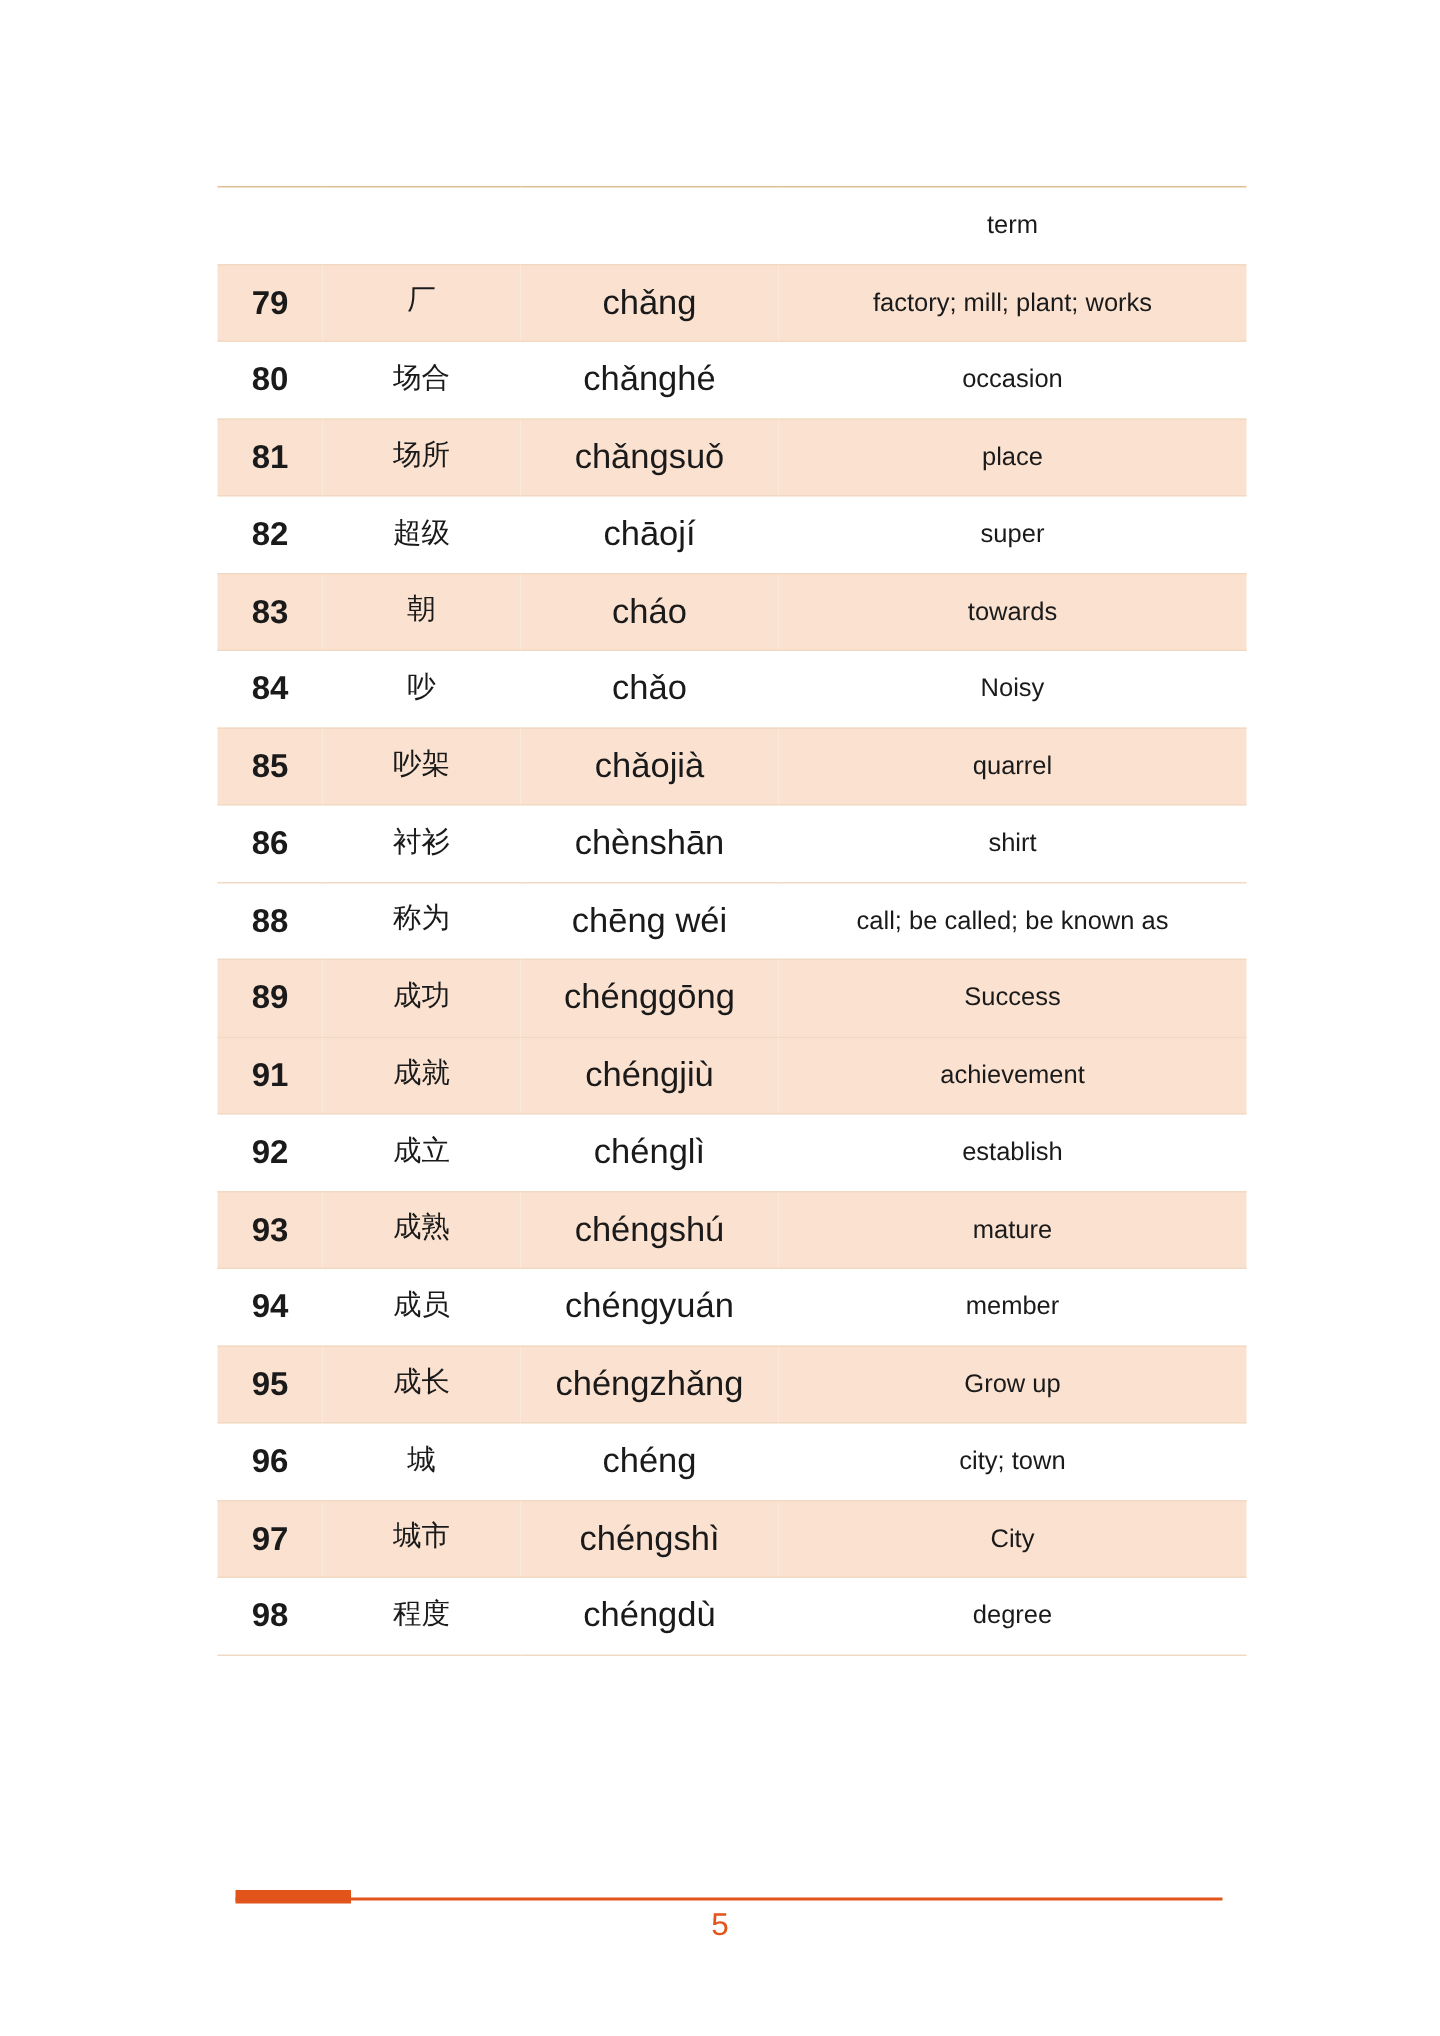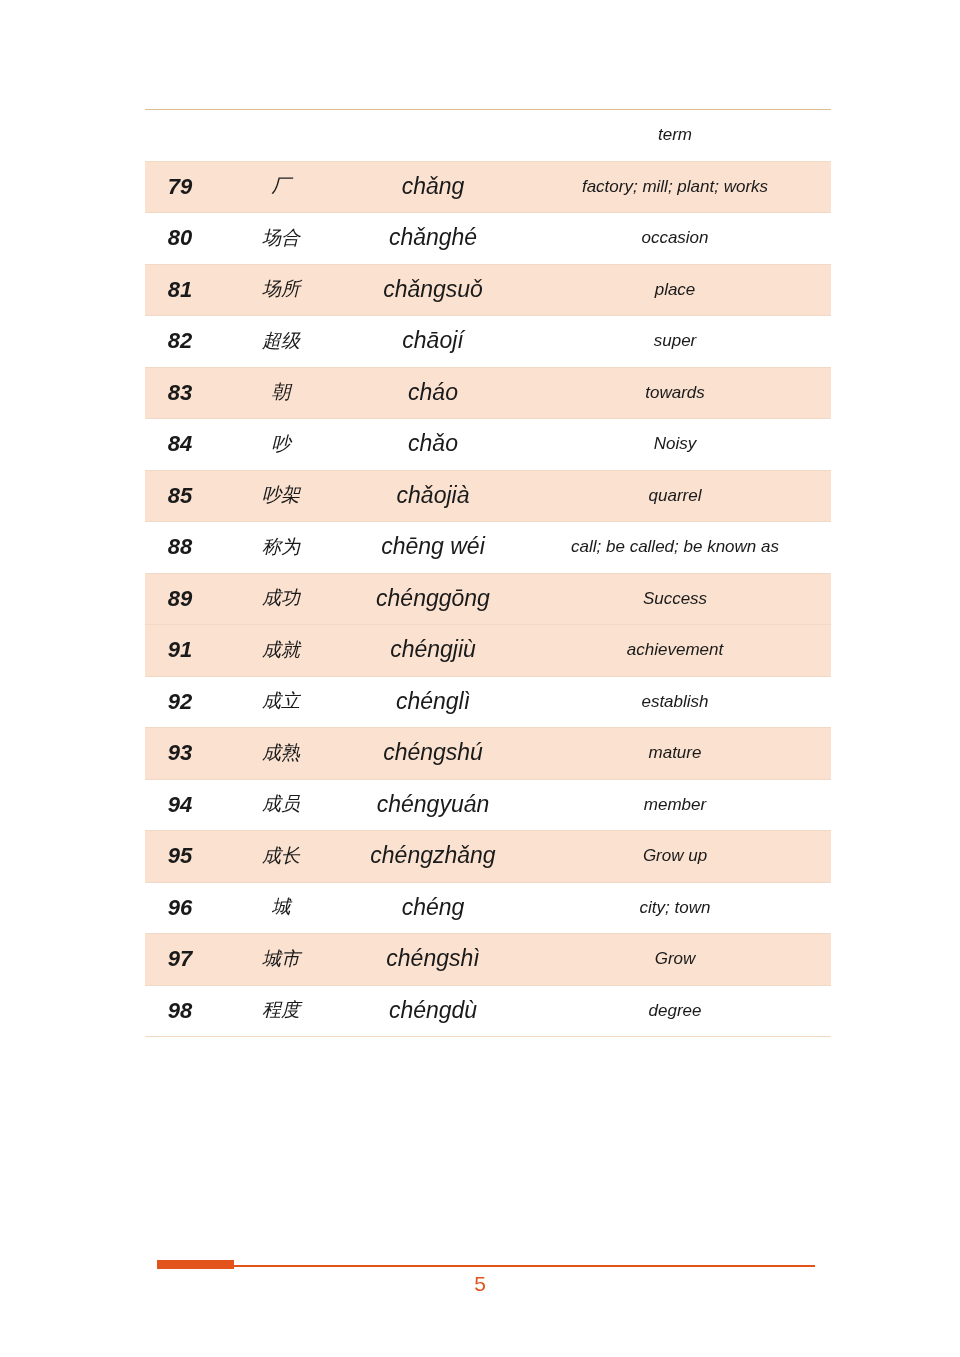--- a/index.html
+++ b/index.html
@@ -21,25 +21,24 @@
     position: absolute;
     left: 0;
     top: 0;
     width: 960px;
     height: 1357px;
   }
 
   .vocab-table {
     position: absolute;
     left: 145px;
-    top: 109px;
+    top: 124px;
     width: 670px;
     border-collapse: collapse;
     table-layout: fixed;
-    font-style: italic;
   }
 
   .vocab-table tr {
     height: 51.5px;
   }
 
   .vocab-table td {
     padding: 0 2px;
     vertical-align: middle;
     line-height: 1.2;
@@ -146,20 +145,26 @@
           <td class="col-pinyin">chǎo</td>
           <td class="col-meaning">Noisy</td>
         </tr>
         <tr class="row-shaded">
           <td class="col-num">85</td>
           <td class="col-hanzi">吵架</td>
           <td class="col-pinyin">chǎojià</td>
           <td class="col-meaning">quarrel</td>
         </tr>
         <tr class="row-plain">
+          <td class="col-num">86</td>
+          <td class="col-hanzi">衬衫</td>
+          <td class="col-pinyin">chènshān</td>
+          <td class="col-meaning">shirt</td>
+        </tr>
+        <tr class="row-plain">
           <td class="col-num">88</td>
           <td class="col-hanzi">称为</td>
           <td class="col-pinyin">chēng wéi</td>
           <td class="col-meaning">call; be called; be known as</td>
         </tr>
         <tr class="row-shaded">
           <td class="col-num">89</td>
           <td class="col-hanzi">成功</td>
           <td class="col-pinyin">chénggōng</td>
           <td class="col-meaning">Success</td>
@@ -197,21 +202,21 @@
         <tr class="row-plain">
           <td class="col-num">96</td>
           <td class="col-hanzi">城</td>
           <td class="col-pinyin">chéng</td>
           <td class="col-meaning">city; town</td>
         </tr>
         <tr class="row-shaded">
           <td class="col-num">97</td>
           <td class="col-hanzi">城市</td>
           <td class="col-pinyin">chéngshì</td>
-          <td class="col-meaning">Grow</td>
+          <td class="col-meaning">City</td>
         </tr>
         <tr class="row-plain">
           <td class="col-num">98</td>
           <td class="col-hanzi">程度</td>
           <td class="col-pinyin">chéngdù</td>
           <td class="col-meaning">degree</td>
         </tr>
       </tbody>
   </table>
 

